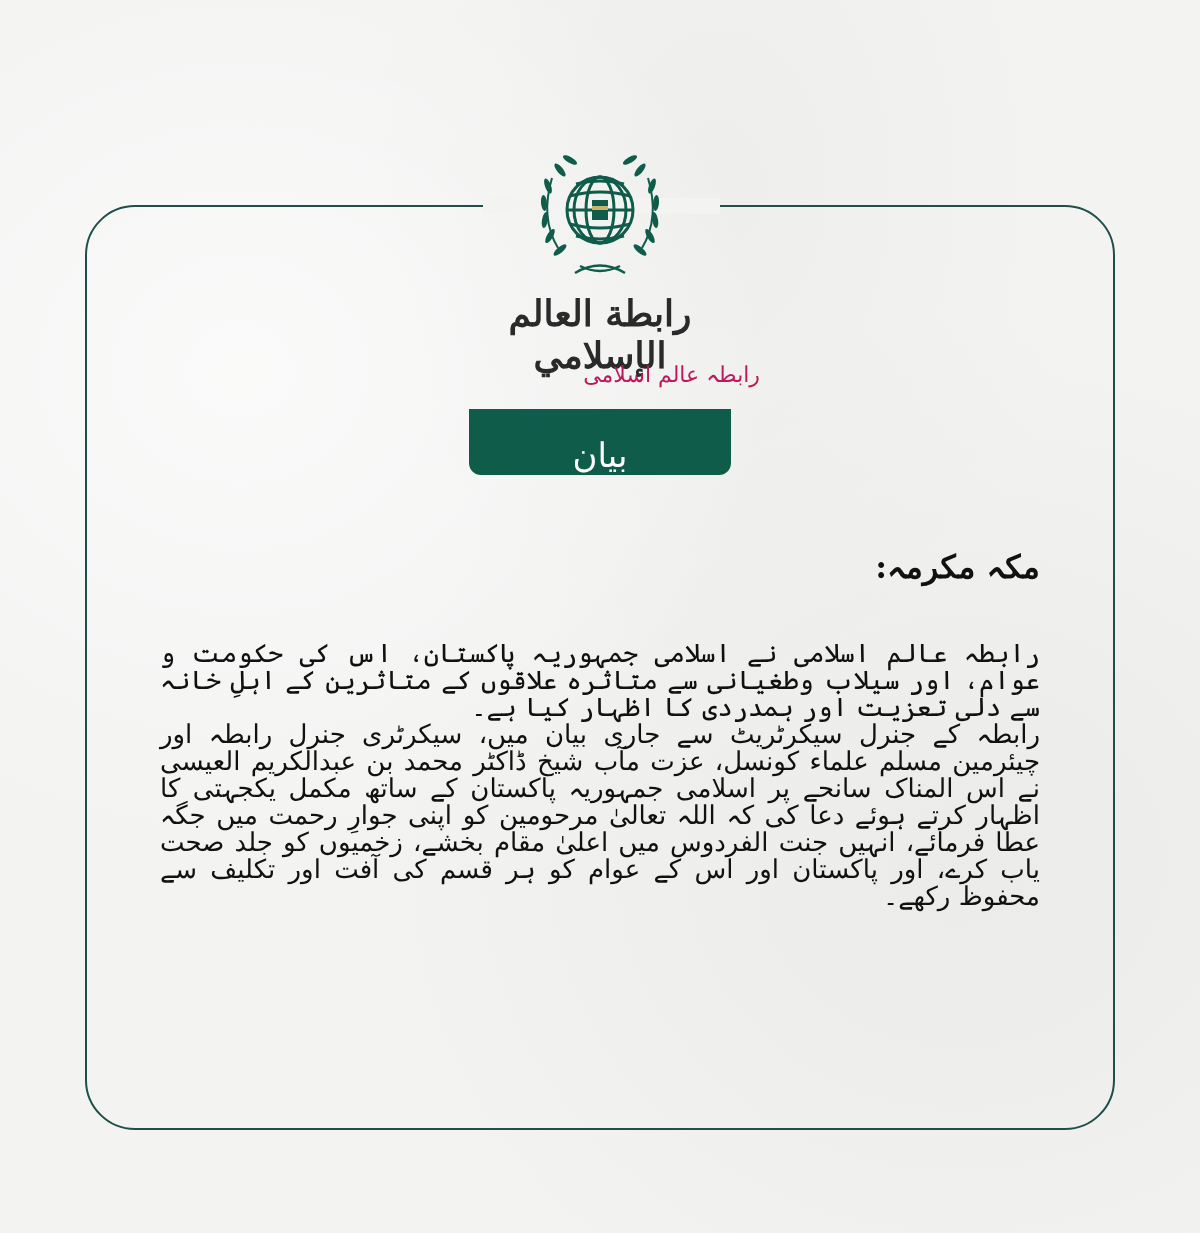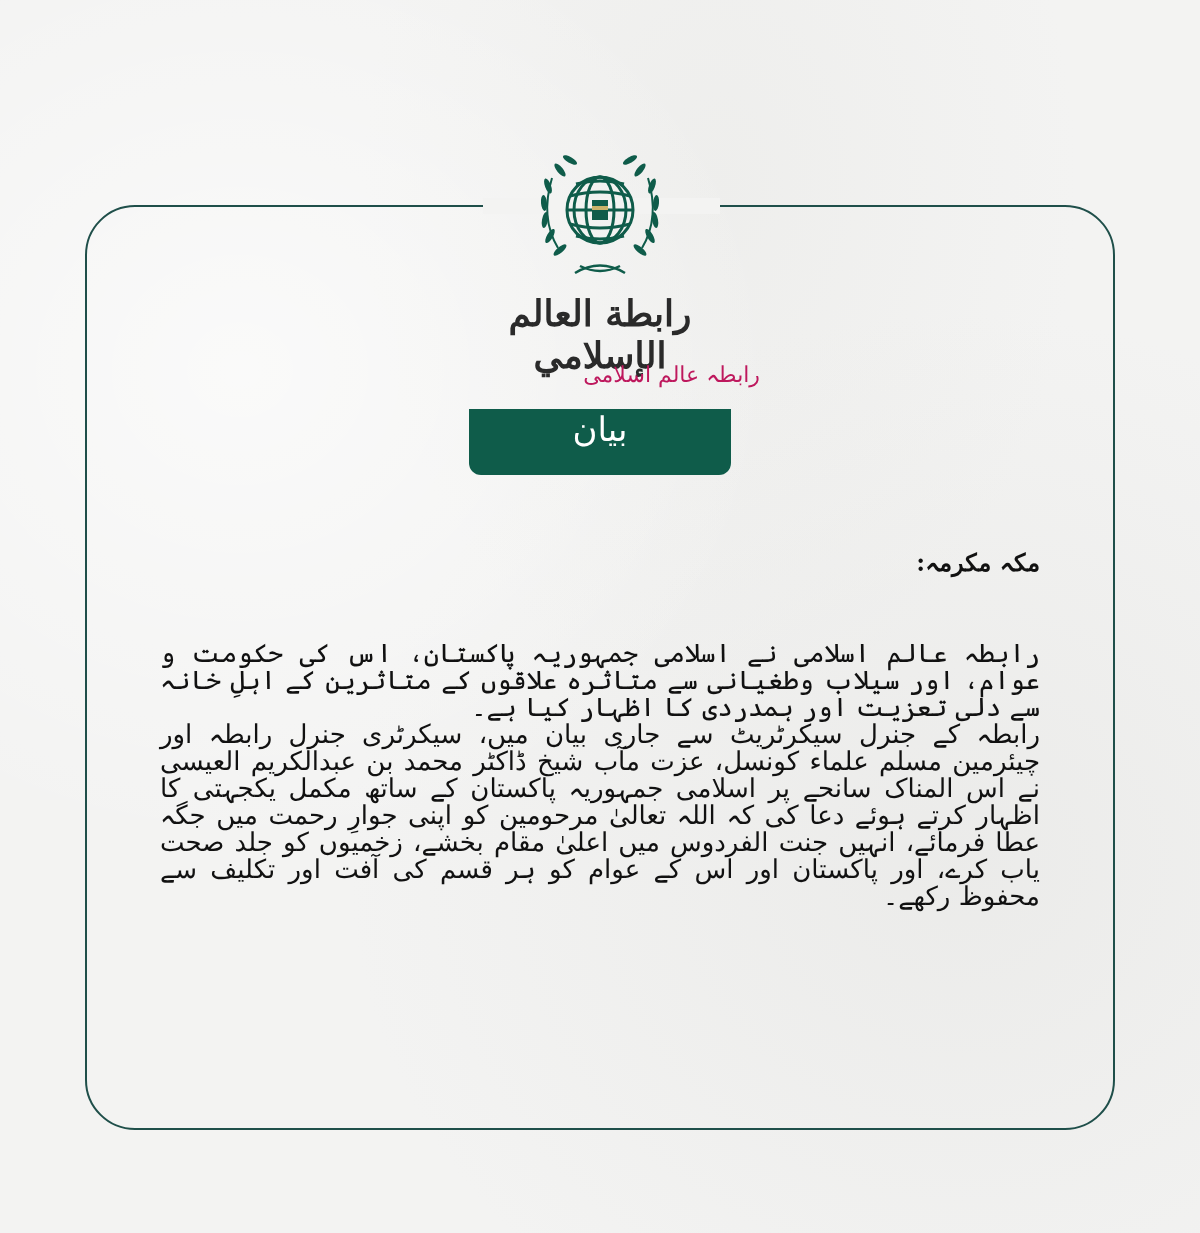--- a/index.html
+++ b/index.html
@@ -40,28 +40,28 @@
   .brand-ur {
     position: absolute; left: 440px; top: 362px; width: 320px;
     text-align: right; direction: rtl;
     font-family: "DejaVu Serif", serif; font-size: 22px; color: #be185d;
     letter-spacing: 6px;
   }
   .badge {
     position: absolute; left: 469px; top: 409px;
     width: 262px; height: 66px;
     background: #0f5c4a; border-radius: 0 0 12px 12px;
-    display: flex; align-items: flex-start; justify-content: center;
+    display: flex; align-items: flex-end; justify-content: center;
     color: #ffffff; font-family: "DejaVu Serif", serif; font-size: 34px;
     direction: rtl;
   }
   .location {
     position: absolute; right: 160px; top: 548px;
     direction: rtl; font-family: "DejaVu Serif", serif;
-    font-size: 24px; color: #111; font-weight: bold;
+    font-size: 32px; color: #111; font-weight: bold;
   }
   .body-text {
     position: absolute; left: 160px; top: 640px; width: 880px;
     direction: rtl; text-align: justify; text-align-last: right;
     font-family: "DejaVu Serif", serif; font-size: 26px;
     line-height: 27px; color: #111;
   }
   .body-text p { margin: 0; }
 </style>
 </head>

